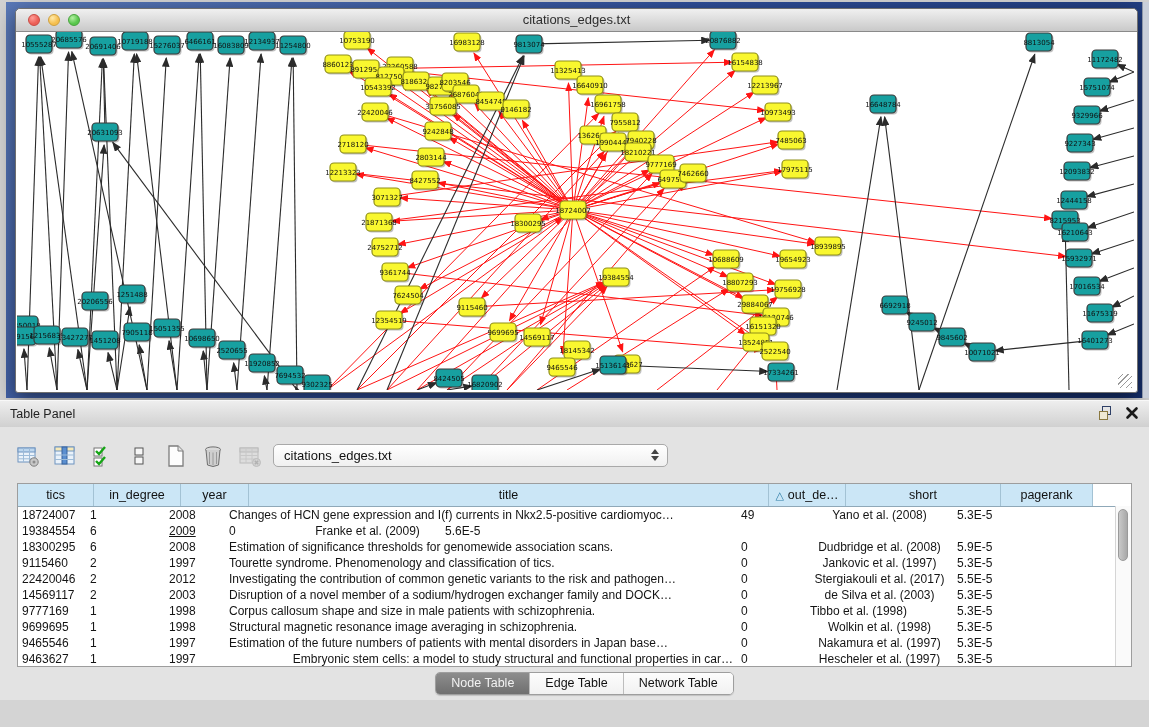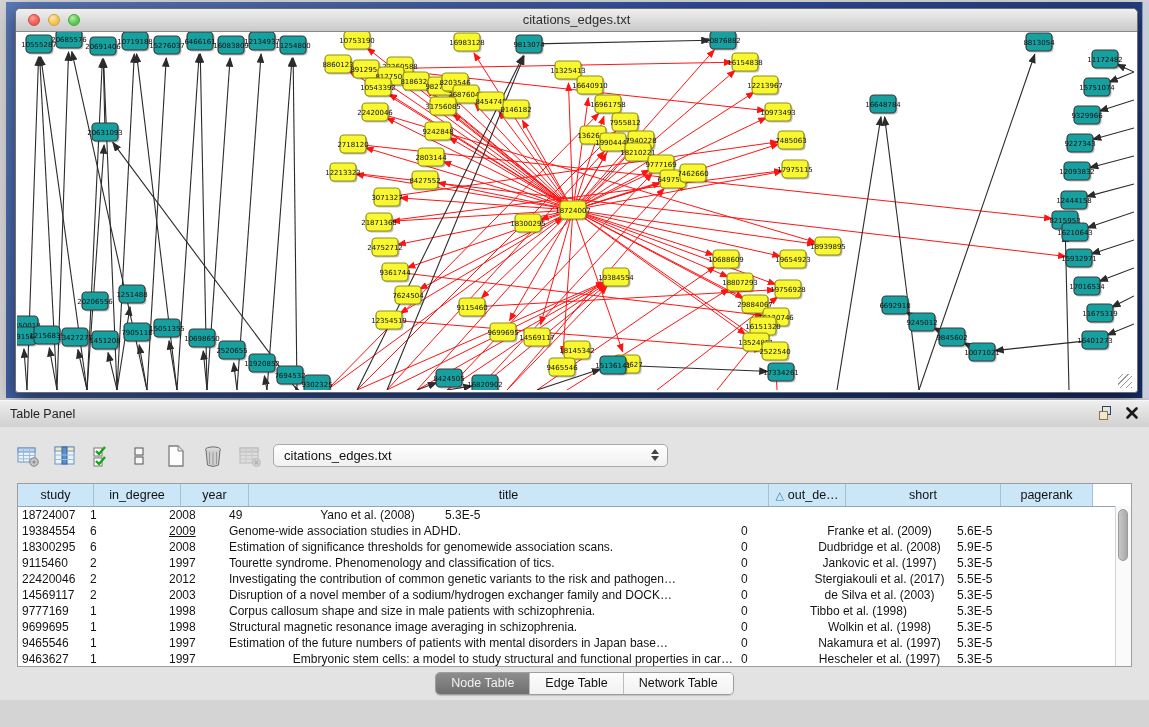--- a/index.html
+++ b/index.html
@@ -867,21 +867,21 @@
       <span class="cval">citations_edges.txt</span>
       <span class="arrows">
           <span class="a-up"></span>
           <span class="a-dn"></span>
         </span>
     </div>
 
     <div id="table-box">
       <div id="thead">
           <div class="hcell" style="width: 76px;">
-            <span>study</span>
+            <span>tics</span>
           </div>
           <div class="hcell" style="width: 87px;">
             <span>in_degree</span>
           </div>
           <div class="hcell" style="width: 68px;">
             <span>year</span>
           </div>
           <div class="hcell" style="width: 520px;">
             <span>title</span>
           </div>
@@ -894,29 +894,29 @@
           </div>
           <div class="hcell" style="width: 92px;">
             <span>pagerank</span>
           </div>
         </div>
       <div id="tbody">
           <div class="trow">
             <div class="tcell" style="width: 68px; text-align: left;">18724007</div>
             <div class="tcell" style="width: 79px; text-align: left;">1</div>
             <div class="tcell" style="width: 60px; text-align: left;">2008</div>
+            <div class="tcell" style="width: 512px; text-align: left;">Changes of HCN gene expression and I(f) currents in Nkx2.5-positive cardiomyoc…</div>
             <div class="tcell" style="width: 69px; text-align: left;">49</div>
             <div class="tcell" style="width: 147px; text-align: center;">Yano et al. (2008)</div>
             <div class="tcell" style="width: 84px; text-align: left;">5.3E-5</div>
           </div>
           <div class="trow">
             <div class="tcell" style="width: 68px; text-align: left;">19384554</div>
             <div class="tcell" style="width: 79px; text-align: left;">6</div>
             <div class="tcell" style="width: 60px; text-align: left; text-decoration: underline;">2009</div>
-            <div class="tcell" style="width: 512px; text-align: left;">Genome-wide association studies in ADHD.</div>
             <div class="tcell" style="width: 69px; text-align: left;">0</div>
             <div class="tcell" style="width: 147px; text-align: center;">Franke et al. (2009)</div>
             <div class="tcell" style="width: 84px; text-align: left;">5.6E-5</div>
           </div>
           <div class="trow">
             <div class="tcell" style="width: 68px; text-align: left;">18300295</div>
             <div class="tcell" style="width: 79px; text-align: left;">6</div>
             <div class="tcell" style="width: 60px; text-align: left;">2008</div>
             <div class="tcell" style="width: 512px; text-align: left;">Estimation of significance thresholds for genomewide association scans.</div>
             <div class="tcell" style="width: 69px; text-align: left;">0</div>

